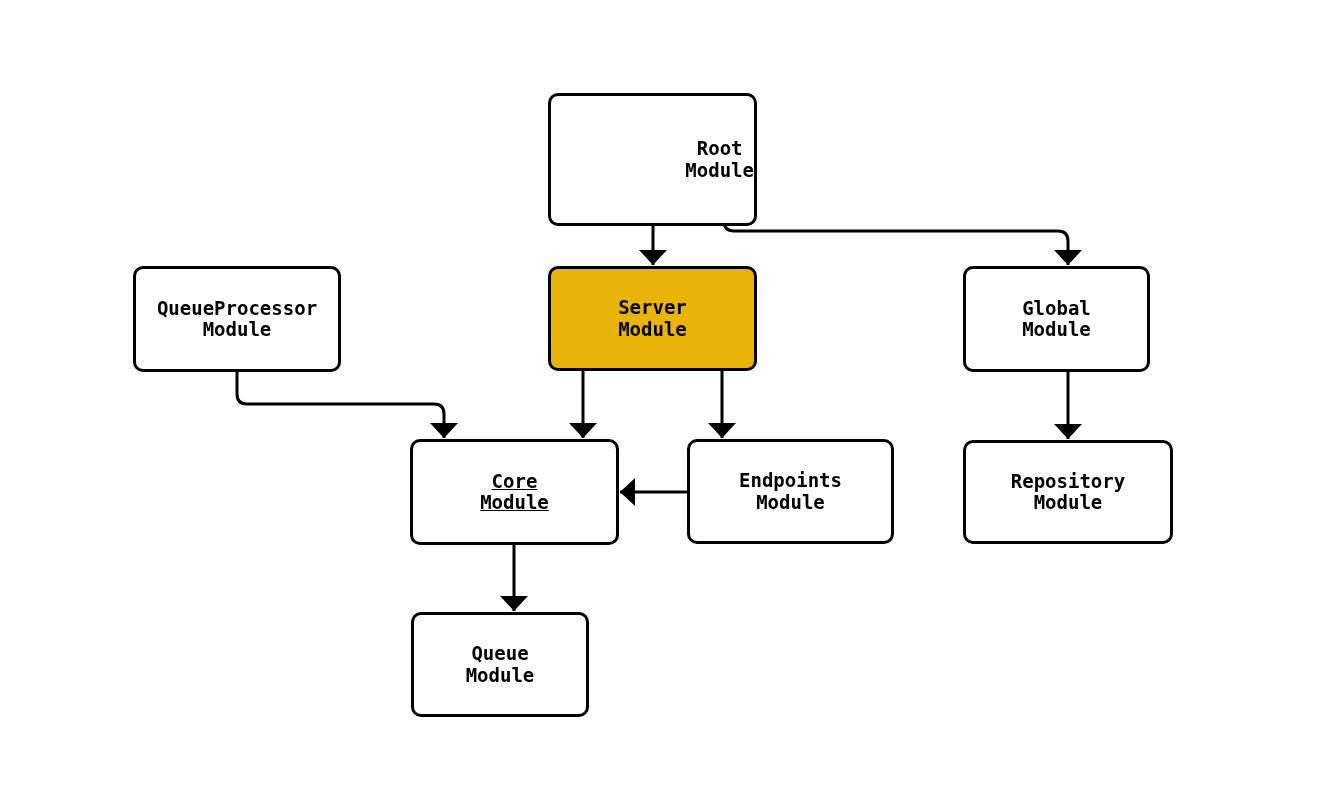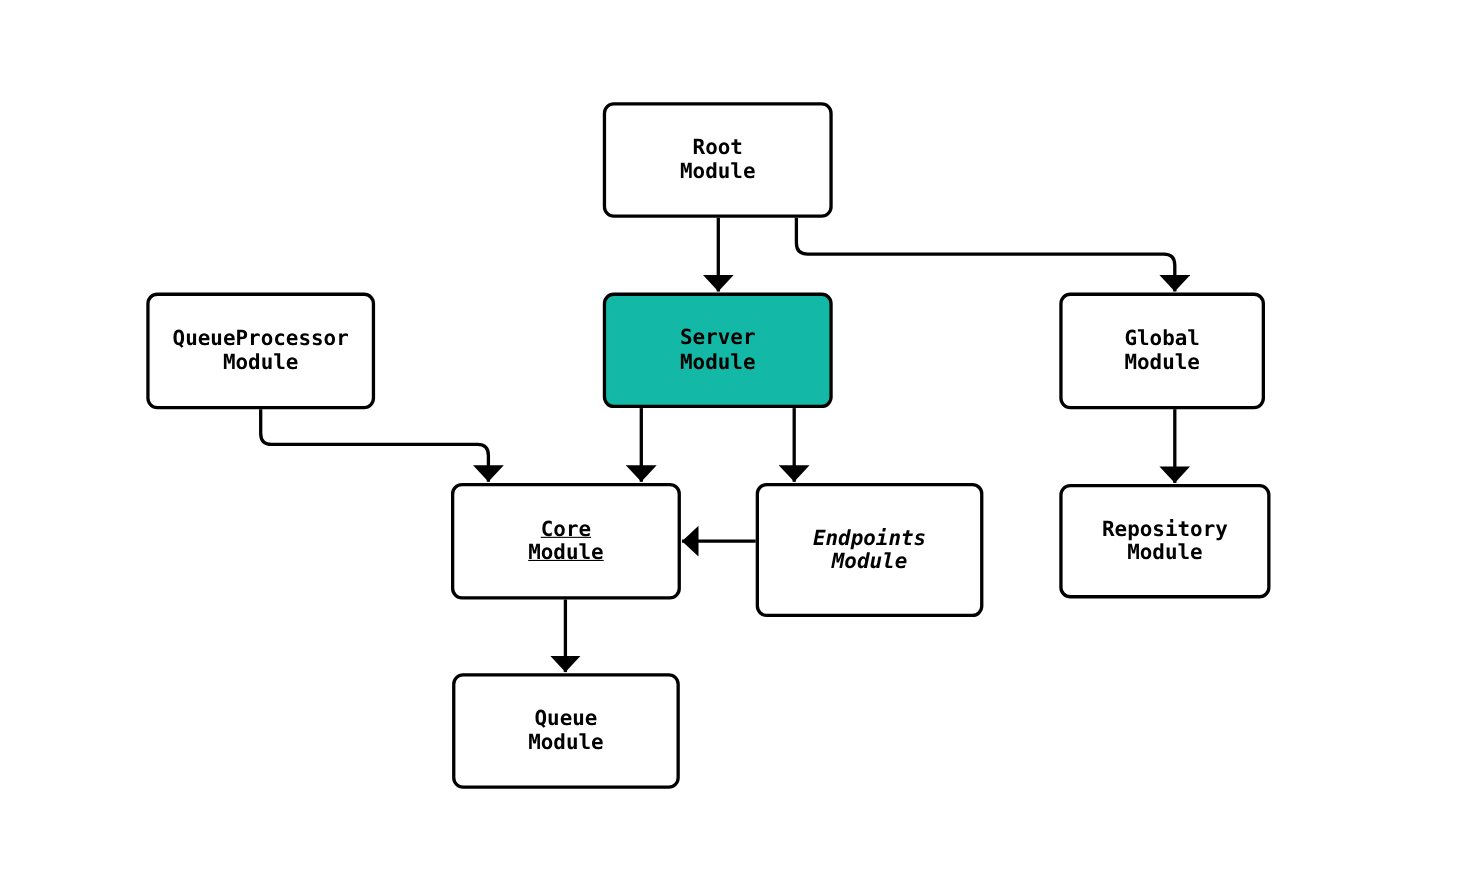--- a/index.html
+++ b/index.html
@@ -61,46 +61,46 @@
         <path class="edge" d="M724,198 L724,221 Q724,231 734,231 L1058,231 Q1068,231 1068,241 L1068,265" stroke="#000000" marker-end="url(#arrowhead)"></path>
         <path class="edge" d="M237,372 L237,394 Q237,404 247,404 L434,404 Q444,404 444,414 L444,438" stroke="#000000" marker-end="url(#arrowhead)"></path>
         <path class="edge" d="M583,371 L583,438" stroke="#000000" marker-end="url(#arrowhead)"></path>
         <path class="edge" d="M722,371 L722,438" stroke="#000000" marker-end="url(#arrowhead)"></path>
         <path class="edge" d="M687,492 L620,492" stroke="#000000" marker-end="url(#arrowhead)"></path>
         <path class="edge" d="M1068,372 L1068,439" stroke="#000000" marker-end="url(#arrowhead)"></path>
         <path class="edge" d="M514,545 L514,611" stroke="#000000" marker-end="url(#arrowhead)"></path>
       </g>
   </svg>
   <div id="nodes-group">
-      <div class="node" style="left: 548px; top: 93px; width: 209px; height: 105px; background: rgb(255, 255, 255); border-color: rgb(0, 0, 0);">
+      <div class="node" style="left: 548px; top: 93px; width: 209px; height: 133px; background: rgb(255, 255, 255); border-color: rgb(0, 0, 0); justify-content: flex-end;">
         <span class="node-label" style="color: rgb(0, 0, 0);">Root
 Module</span>
       </div>
       <div class="node" style="left: 133px; top: 266px; width: 208px; height: 106px; background: rgb(255, 255, 255); border-color: rgb(0, 0, 0);">
         <span class="node-label" style="color: rgb(0, 0, 0);">QueueProcessor
 Module</span>
       </div>
-      <div class="node" style="left: 548px; top: 266px; width: 209px; height: 105px; background: #14b8a6; border-color: rgb(0, 0, 0);">
+      <div class="node" style="left: 548px; top: 266px; width: 209px; height: 105px; background: #eab308; border-color: rgb(0, 0, 0);">
         <span class="node-label" style="color: rgb(0, 0, 0);">Server
 Module</span>
       </div>
       <div class="node" style="left: 963px; top: 266px; width: 187px; height: 106px; background: rgb(255, 255, 255); border-color: rgb(0, 0, 0);">
         <span class="node-label" style="color: rgb(0, 0, 0);">Global
 Module</span>
       </div>
       <div class="node" style="left: 410px; top: 439px; width: 209px; height: 106px; background: rgb(255, 255, 255); border-color: rgb(0, 0, 0); text-decoration: underline;">
         <span class="node-label" style="color: rgb(0, 0, 0);">Core
 Module</span>
       </div>
-      <div class="node" style="left: 687px; top: 439px; width: 207px; height: 122px; background: rgb(255, 255, 255); border-color: rgb(0, 0, 0); font-style: italic;">
+      <div class="node" style="left: 687px; top: 439px; width: 207px; height: 105px; background: rgb(255, 255, 255); border-color: rgb(0, 0, 0);">
         <span class="node-label" style="color: rgb(0, 0, 0);">Endpoints
 Module</span>
       </div>
-      <div class="node" style="left: 963px; top: 440px; width: 192px; height: 104px; background: rgb(255, 255, 255); border-color: rgb(0, 0, 0);">
+      <div class="node" style="left: 963px; top: 440px; width: 210px; height: 104px; background: rgb(255, 255, 255); border-color: rgb(0, 0, 0);">
         <span class="node-label" style="color: rgb(0, 0, 0);">Repository
 Module</span>
       </div>
-      <div class="node" style="left: 411px; top: 612px; width: 207px; height: 105px; background: rgb(255, 255, 255); border-color: rgb(0, 0, 0);">
+      <div class="node" style="left: 411px; top: 612px; width: 178px; height: 105px; background: rgb(255, 255, 255); border-color: rgb(0, 0, 0);">
         <span class="node-label" style="color: rgb(0, 0, 0);">Queue
 Module</span>
       </div>
     </div>
 </div>
 
 </body></html>

